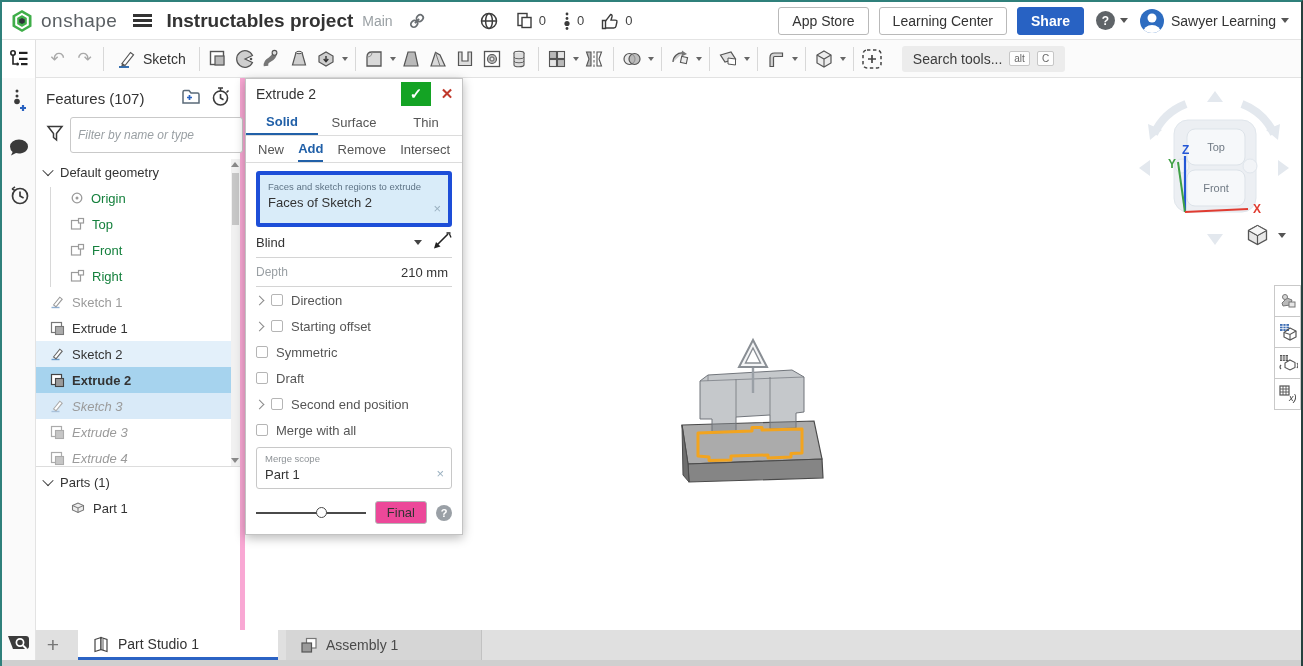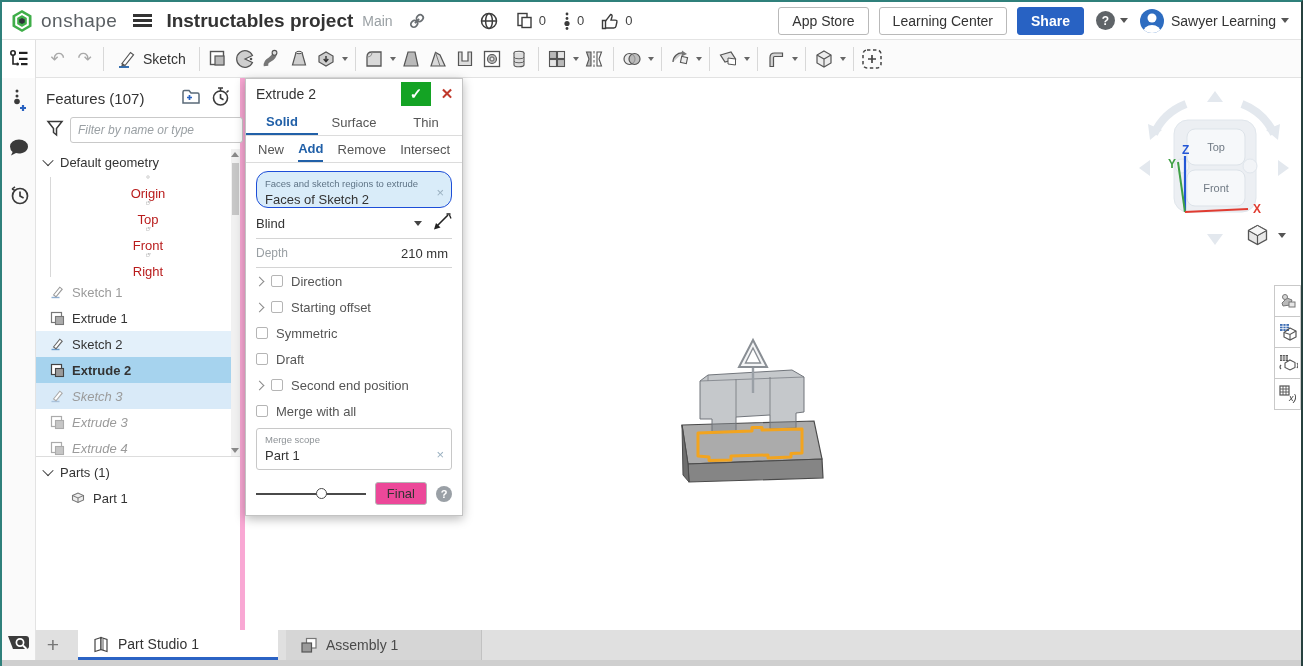--- a/index.html
+++ b/index.html
@@ -52,27 +52,27 @@
   .strip-icon { cursor:pointer; }
   .strip-search { position:absolute; bottom:5px; left:5px; cursor:pointer; }
 
   
   .features-panel { position:absolute; left:34px; top:76px; width:209px; bottom:36px; background:#fff;
                     border-right:5px solid #f9a8d4; }
   .fp-header { display:flex; align-items:center; padding:8px 10px 6px 10px; }
   .fp-title { font-size:15px; color:#333; flex:1; }
   .fp-hicon { margin-left:10px; cursor:pointer; }
   .fp-filter { display:flex; align-items:center; gap:6px; padding:0 8px 0 10px; }
-  .fp-filter input { flex:1; height:26px; border:1px solid #c9c9c9; border-radius:3px; padding:0 7px;
+  .fp-filter input { flex:1; height:36px; border:1px solid #c9c9c9; border-radius:3px; padding:0 7px;
                      font-size:12px; font-style:italic; color:#333; font-family:inherit; outline:none; }
   .fp-filter input::placeholder { color:#9aa0a4; }
   .fp-tree { position:relative; margin-top:6px; height:308px; overflow:hidden; border-bottom:1px solid #ddd; }
   .trow { display:flex; align-items:center; height:26px; gap:7px; font-size:13px; color:#333; cursor:pointer; padding-right:14px; }
   .trow.group { padding-left:8px;gap:8px; }
-  .trow.child { padding-left:34px; color:#b91c1c;flex-direction:column; }
+  .trow.child { padding-left:34px; color:#15803d; }
   .trow.item { padding-left:14px; }
   .trow.gray { color:#9b9b9b; }
   .trow.ital { font-style:italic; color:#9b9b9b; }
   .trow.hl-light { background:#e3f0fa; }
   .trow.hl-sel { background:#a6d3ee; font-weight:bold; }
   .trow.hl-soft { background:#d9eaf8; }
   .guide { position:absolute; left:14px; top:28px; height:100px; border-left:1px solid #d8d8d8; }
   .chev-d { width:8px; height:8px; border-right:1.8px solid #3c3c3c; border-bottom:1.8px solid #3c3c3c;
             transform:rotate(45deg) translate(-1px,-1px); flex:none; }
   .sb-track { position:absolute; right:0; top:0; bottom:0; width:9px; background:#f1f1f1; }
@@ -93,21 +93,21 @@
             justify-content:center; font-size:15px; font-weight:bold; cursor:pointer; margin-right:3px; }
   .dlg-cancel { width:26px; height:24px; color:#c0392b; display:flex; align-items:center; justify-content:center;
                 font-size:15px; font-weight:bold; cursor:pointer; margin-right:2px; }
   .dlg-tabs { display:flex; border-bottom:1px solid #dcdcdc; height:27px; }
   .dlg-tab { flex:1; display:flex; align-items:center; justify-content:center; color:#555; cursor:pointer; }
   .dlg-tab.active { color:#2160a8; font-weight:bold; border-bottom:2px solid #2160a8; }
   .dlg-ops { display:flex; justify-content:space-between; padding:0 12px; height:27px; border-bottom:1px solid #dcdcdc; }
   .dlg-op { display:flex; align-items:center; color:#555; cursor:pointer;text-align:center; }
   .dlg-op.active { color:#2160a8; font-weight:bold; border-bottom:2px solid #2160a8; }
   .dlg-body { padding:8px 10px 10px 10px; }
-  .sel-box { position:relative; background:#d9ecf9; border:1px solid #1d4ed8; border-radius:12px; padding:6px 20px 0 8px; }
+  .sel-box { position:relative; background:#d9ecf9; border:4px solid #1d4ed8; border-radius:3px; padding:6px 20px 13px 8px; }
   .sel-label { font-size:9.5px; color:#5f7486; }
   .sel-value { font-size:13px; color:#333; margin-top:3px; }
   .box-clear { position:absolute; right:7px; bottom:7px; color:#9ab0c0; font-size:13px; cursor:pointer; }
   .row-blind { display:flex; align-items:center; height:31px; border-bottom:1px solid #d4d4d4; cursor:pointer; }
   .row-blind .lbl { flex:1; color:#333; }
   .flip-icon { margin-left:10px; cursor:pointer; }
   .row-depth { display:flex; align-items:center; height:29px; border-bottom:1px solid #d4d4d4; }
   .row-depth .lbl { flex:1; color:#9aa0a4; font-size:12px; }
   .row-depth .val { color:#333; padding-right:4px; }
   .opt-row { display:flex; align-items:center; height:26px; gap:8px; color:#555; }
@@ -370,20 +370,25 @@
         </svg>
     </span>
     <span class="tcaret"></span>
     <div class="tsep"></div>
     <span class="ticon">
       <svg width="24" height="24" viewBox="0 0 24 24">
           <rect x="3" y="3" width="18" height="18" rx="4" fill="none" stroke="#444" stroke-width="1.5" stroke-dasharray="3.4,2.6"></rect>
           <path d="M12,8 v8 M8,12 h8" stroke="#444" stroke-width="1.7"></path>
         </svg>
     </span>
+    <div class="search-tools">
+      <span class="search-tools-label">Search tools...</span>
+      <span class="key-badge">alt</span>
+      <span class="key-badge">C</span>
+    </div>
   </div>
 
   <div class="left-strip">
     <span class="strip-icon">
       <svg width="20" height="24" viewBox="0 0 20 24">
           <circle cx="8" cy="3" r="1.5" fill="#3a3a3a"></circle>
           <circle cx="8" cy="8" r="1.5" fill="#3a3a3a"></circle>
           <circle cx="8" cy="13.5" r="2.8" fill="#3a3a3a"></circle>
           <path d="M14,17 v6 M11,20 h6" stroke="#2962c0" stroke-width="2.2"></path>
         </svg>

